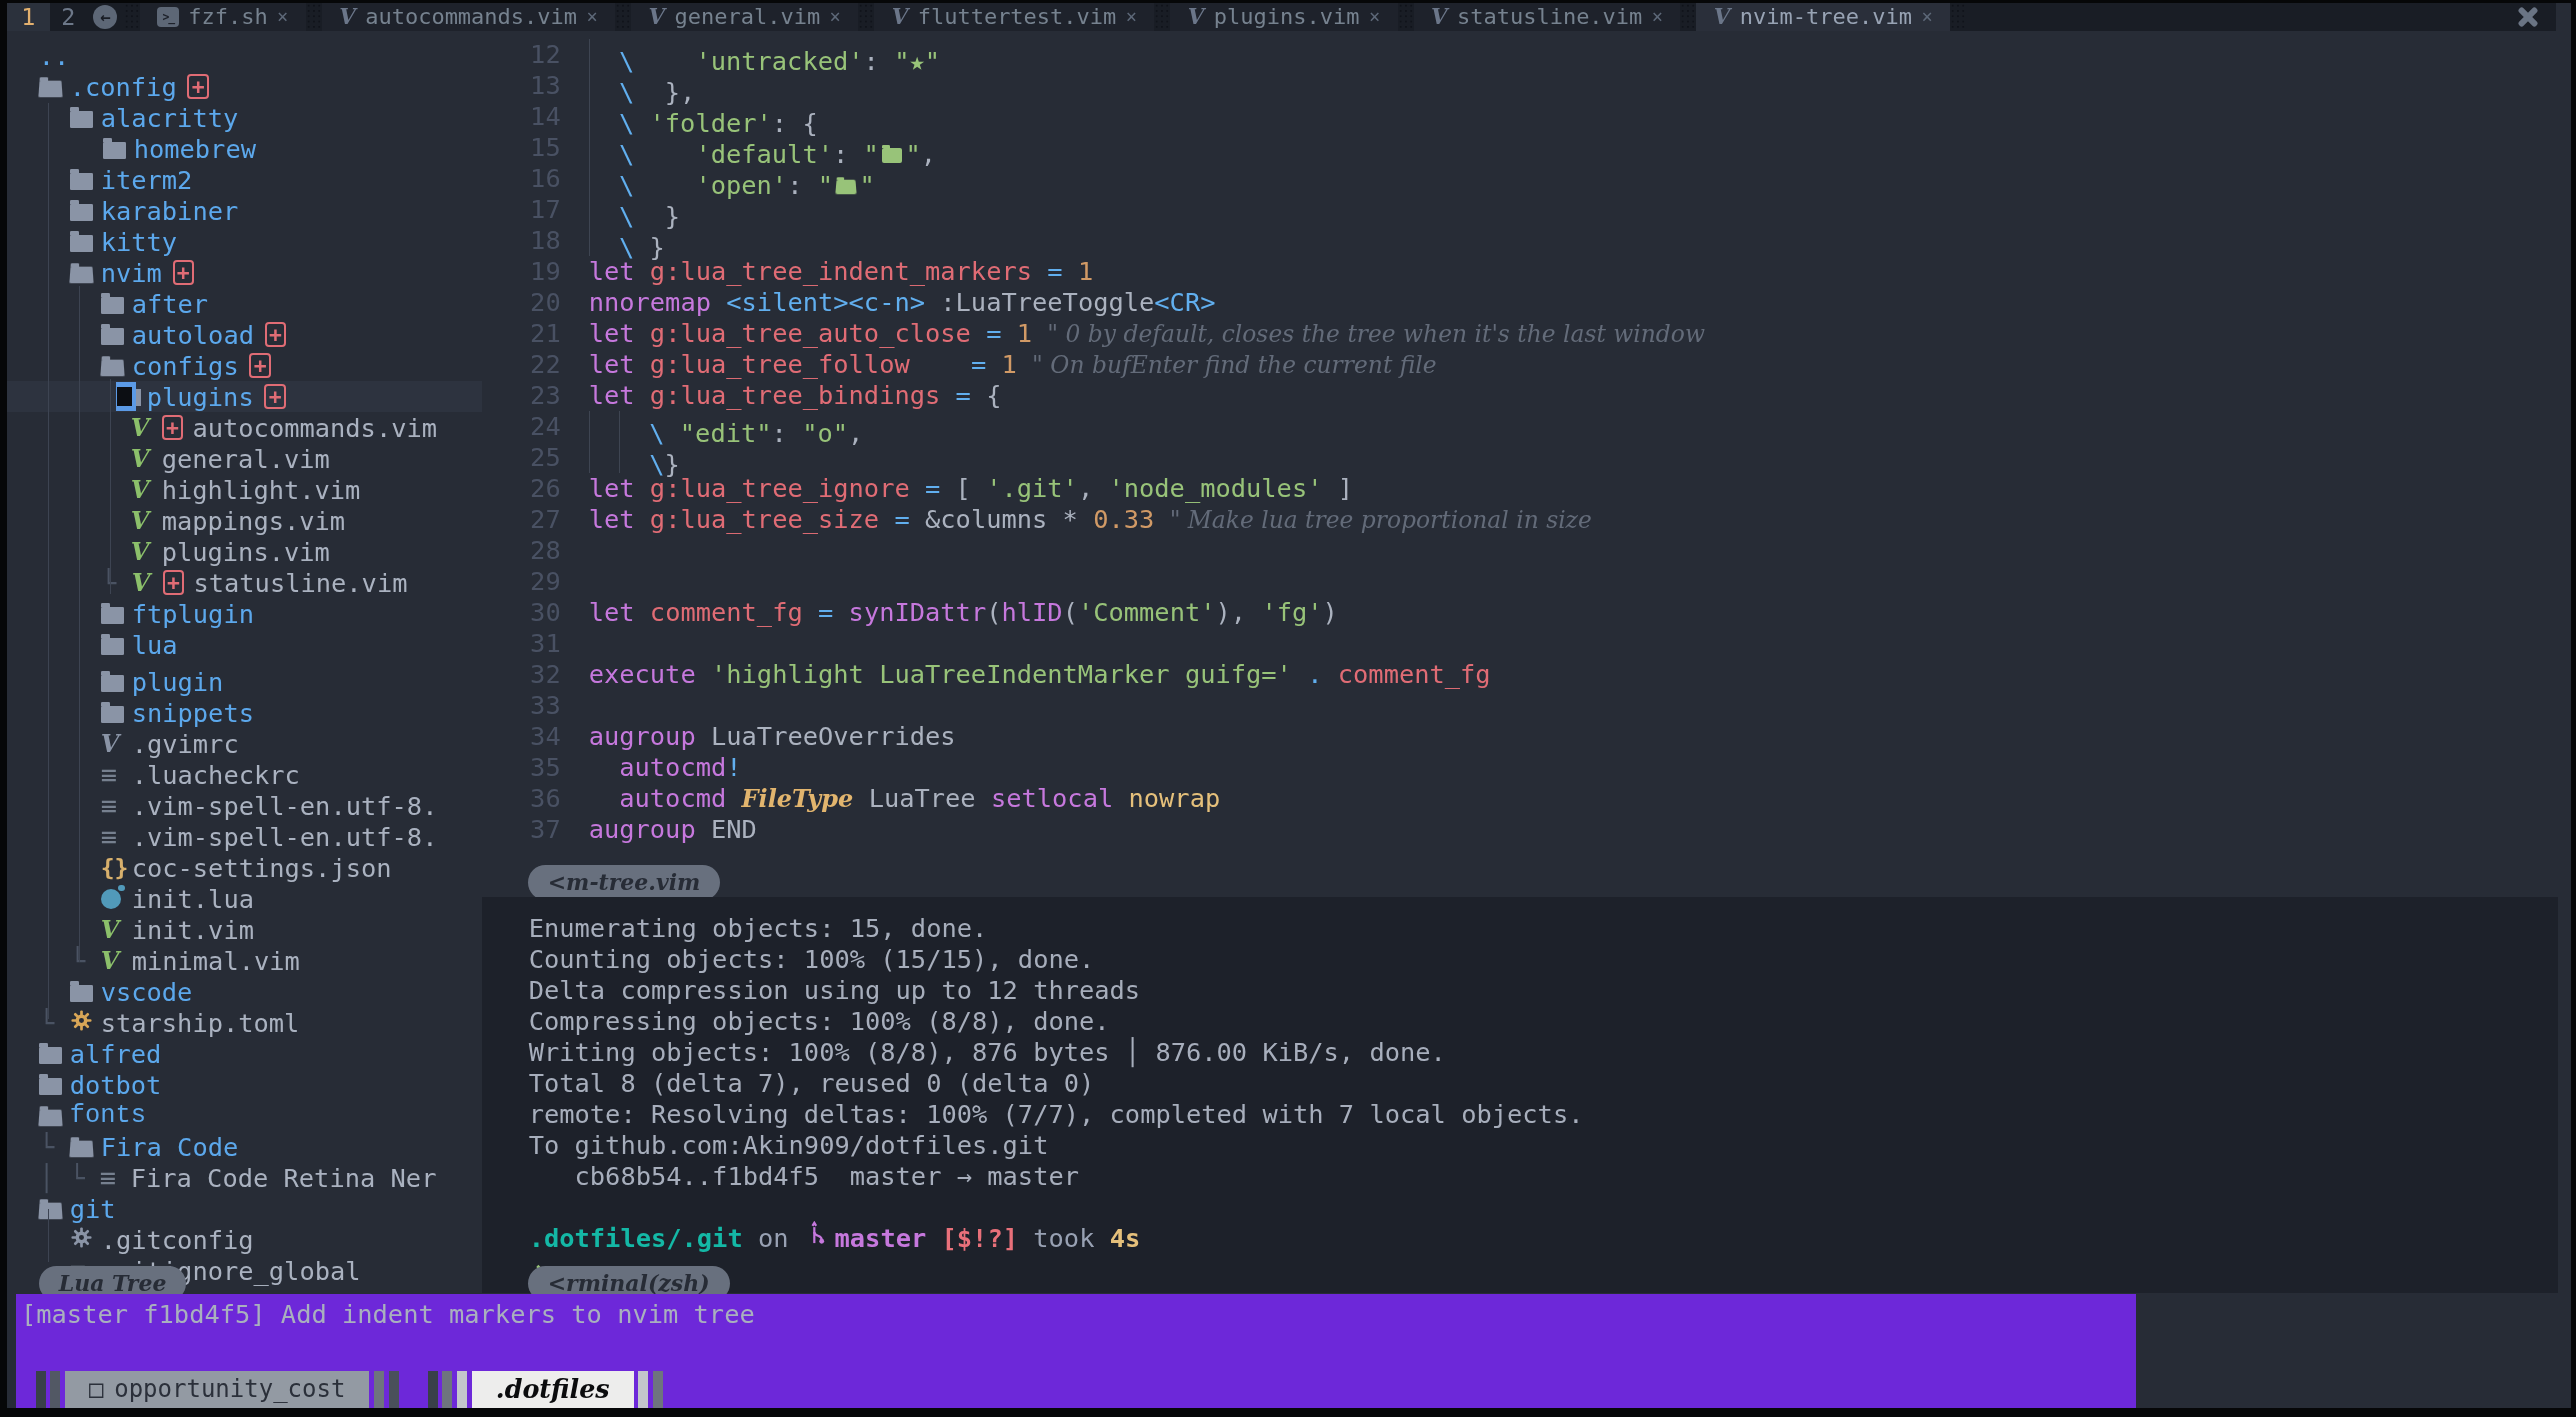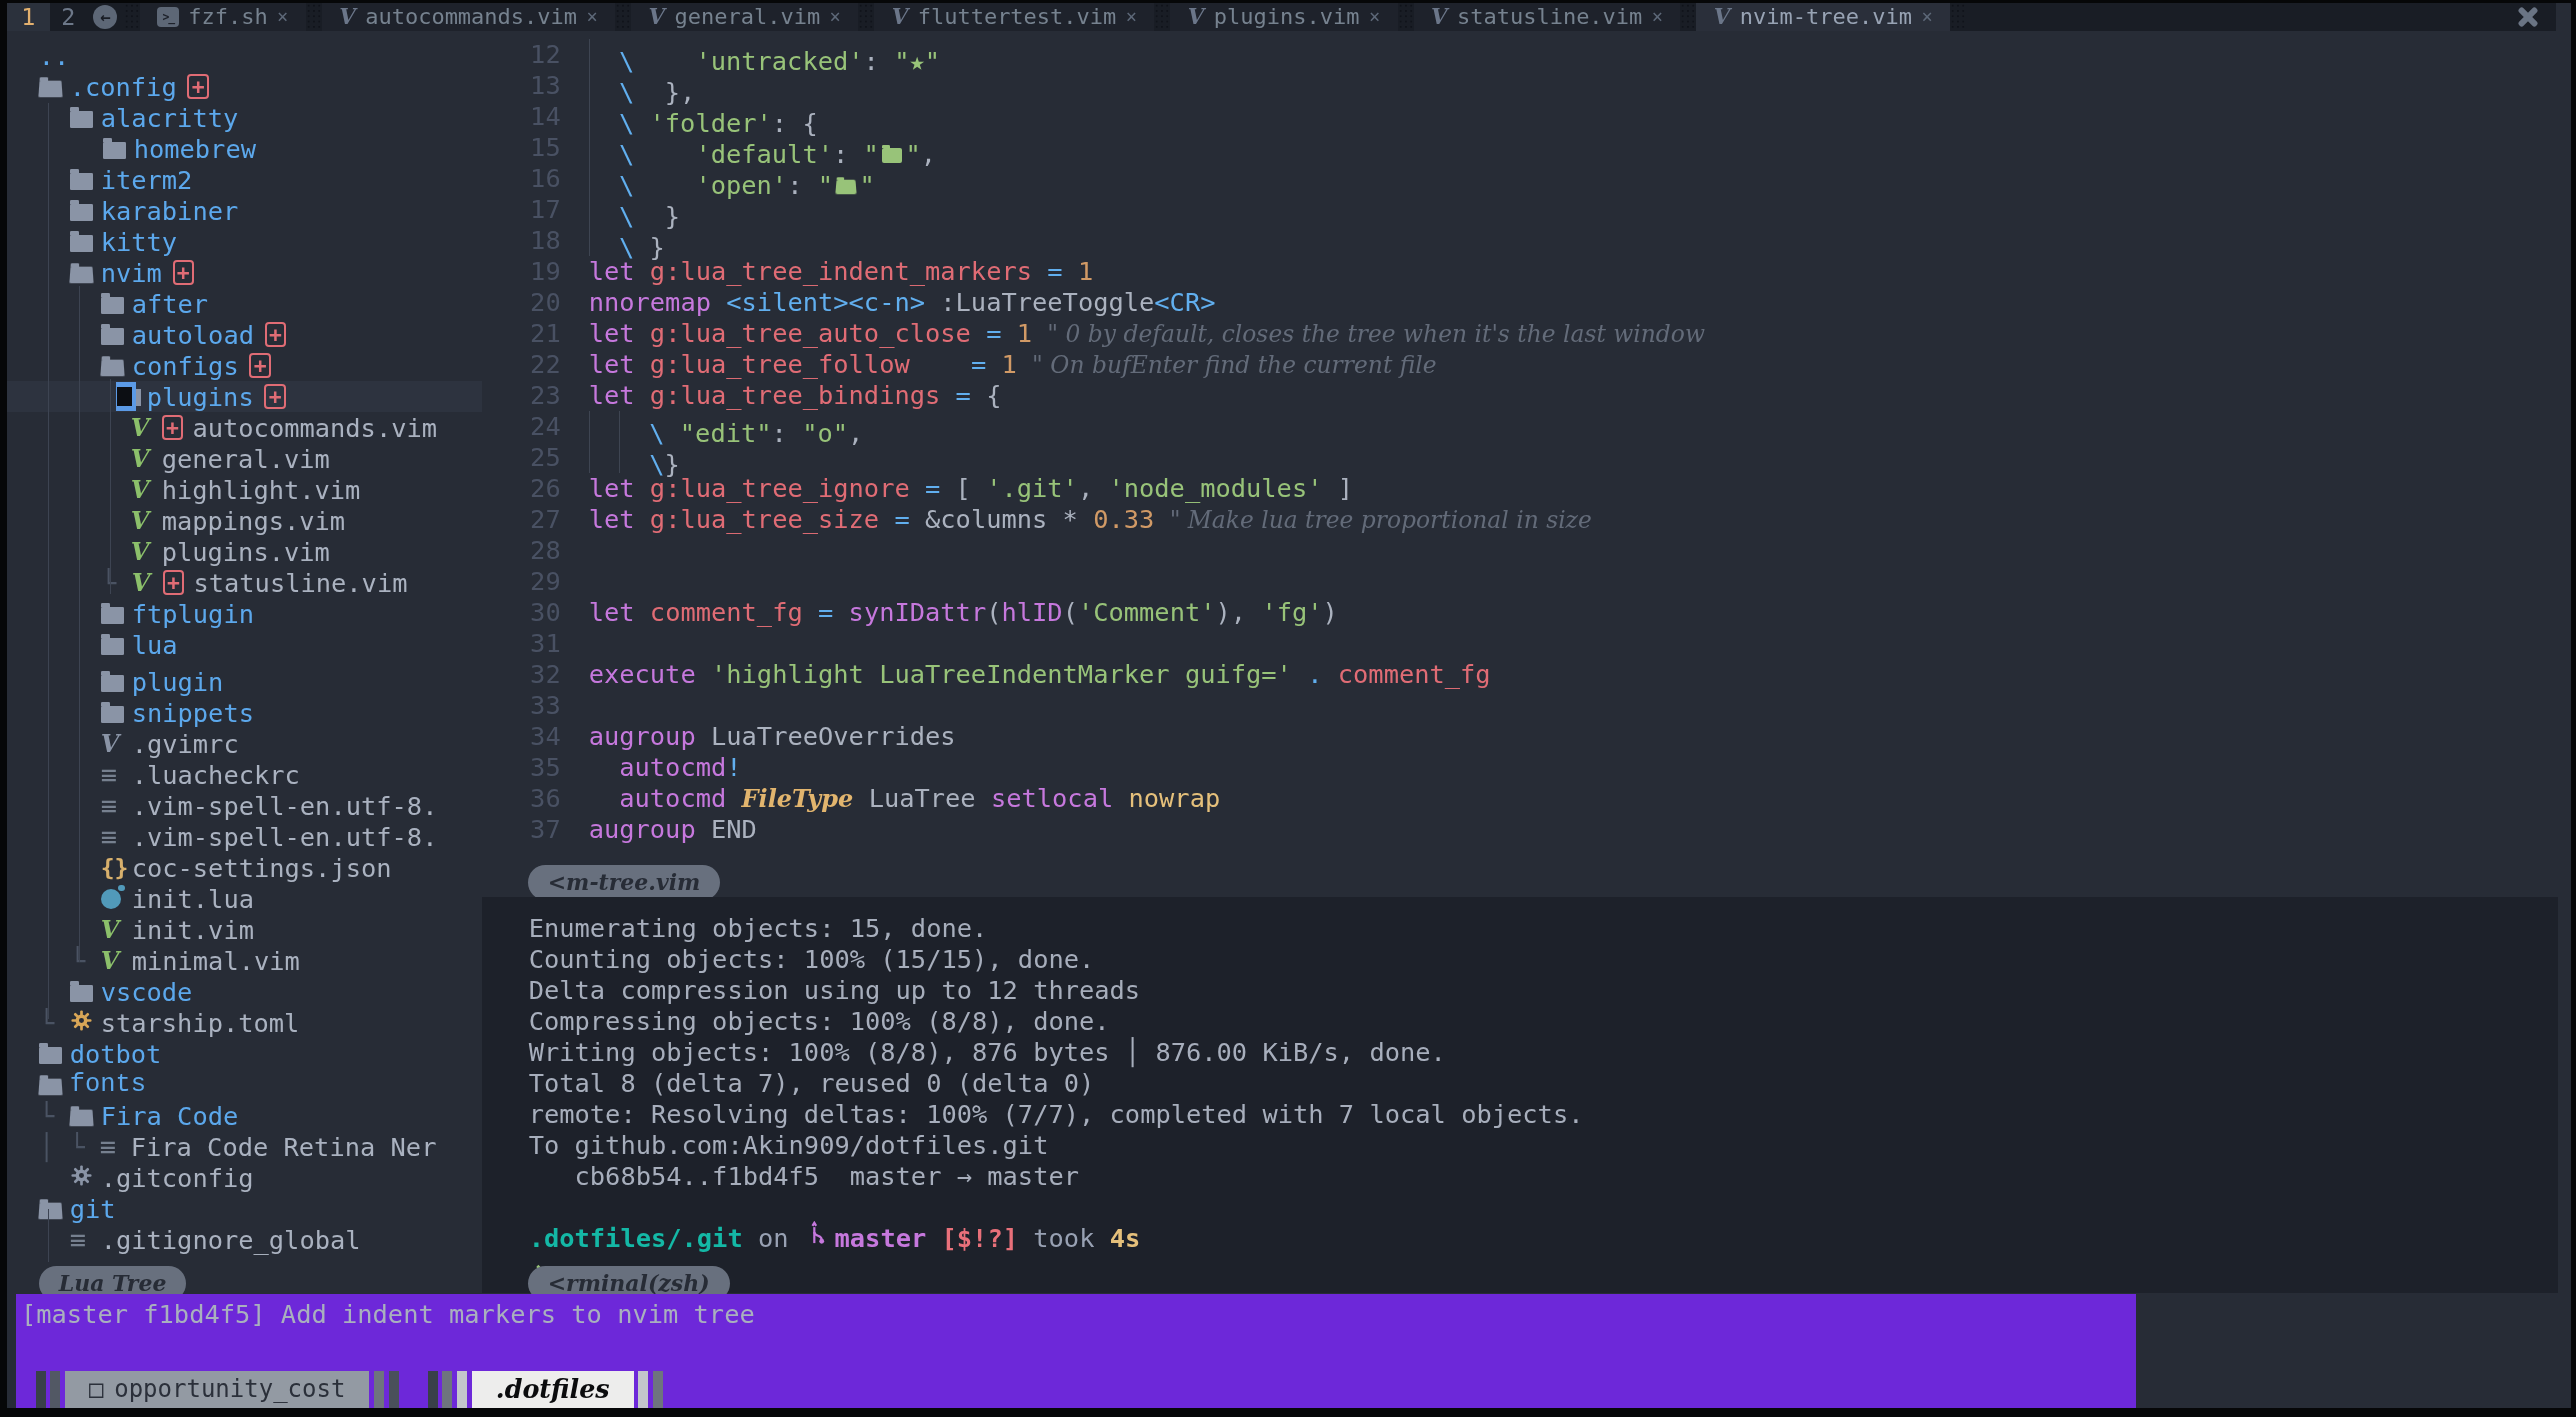--- a/index.html
+++ b/index.html
@@ -358,20 +358,26 @@
               </g>
               <circle cx="12" cy="12" r="2.6" fill="#272c36"></circle>
             </svg></span>
         </span>
         <span class="tname file">starship.toml</span>
       </div>
       <div class="trow" style="padding-left: 32px;">
         <span class="ticon">
           <span class="fold"></span>
         </span>
+        <span class="tname dir">alfred</span>
+      </div>
+      <div class="trow" style="padding-left: 32px;">
+        <span class="ticon">
+          <span class="fold"></span>
+        </span>
         <span class="tname dir">dotbot</span>
       </div>
       <div class="trow" style="padding-left: 32px; font-family: Liberation Mono, monospace;">
         <span class="ticon">
           <span class="fold open"></span>
         </span>
         <span class="tname dir">fonts</span>
       </div>
       <div class="trow" style="padding-left: 32px;">
         <span class="tconn" style="width: 31px; display: inline-block;">└ </span>
@@ -379,41 +385,41 @@
           <span class="fold open"></span>
         </span>
         <span class="tname dir">Fira Code</span>
       </div>
       <div class="trow" style="padding-left: 32px;">
         <span class="tconn" style="width: 61px; display: inline-block;">│ └ </span>
         <span class="ticon">
           <span class="tfic">≡</span>
         </span>
         <span class="tname file">Fira Code Retina Ner</span>
+      </div>
+      <div class="trow" style="padding-left: 32px;">
+        <span class="ticon">
+          <span class="fold open"></span>
+        </span>
+        <span class="tname dir">git</span>
       </div>
       <div class="trow" style="padding-left: 63px;">
         <span class="ticon">
           <span style="color: rgb(138, 148, 166);"><svg class="gsvg" viewBox="0 0 24 24">
               <g fill="currentColor">
                 <rect x="10.6" y="1.5" width="2.8" height="21" rx="1.2"></rect>
                 <rect x="10.6" y="1.5" width="2.8" height="21" rx="1.2" transform="rotate(45 12 12)"></rect>
                 <rect x="10.6" y="1.5" width="2.8" height="21" rx="1.2" transform="rotate(90 12 12)"></rect>
                 <rect x="10.6" y="1.5" width="2.8" height="21" rx="1.2" transform="rotate(135 12 12)"></rect>
                 <circle cx="12" cy="12" r="6.2"></circle>
               </g>
               <circle cx="12" cy="12" r="2.6" fill="#272c36"></circle>
             </svg></span>
         </span>
         <span class="tname file">.gitconfig</span>
-      </div>
-      <div class="trow" style="padding-left: 32px;">
-        <span class="ticon">
-          <span class="fold open"></span>
-        </span>
-        <span class="tname dir">git</span>
       </div>
       <div class="trow" style="padding-left: 63px;">
         <span class="ticon">
           <span class="tfic">≡</span>
         </span>
         <span class="tname file">.gitignore_global</span>
       </div>
     </div>
   <div class="tguide" style="left:41px; top:100px; height:916px;"></div>
   <div class="tguide" style="left:72px; top:283px; height:676px;"></div>

